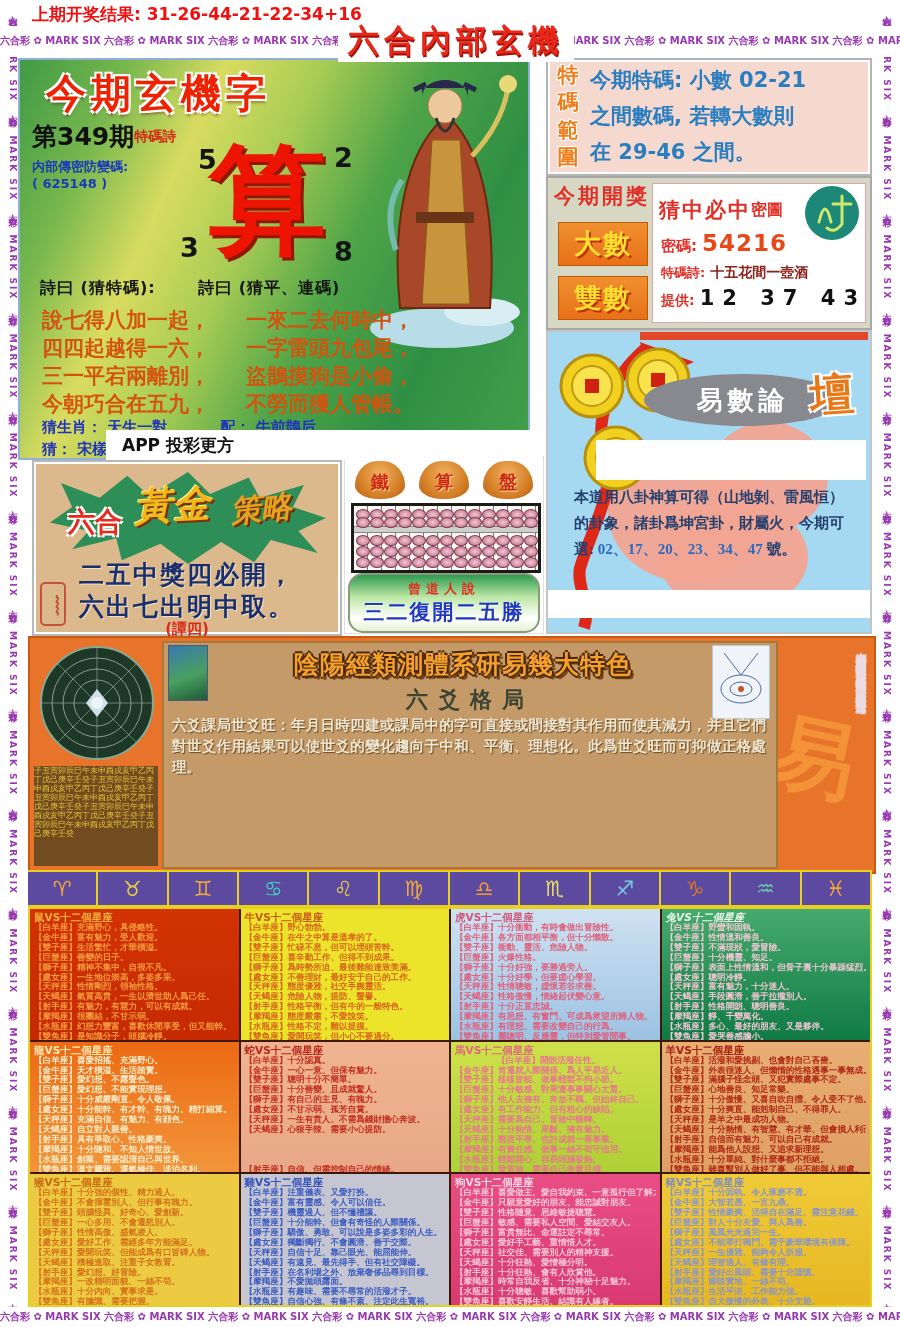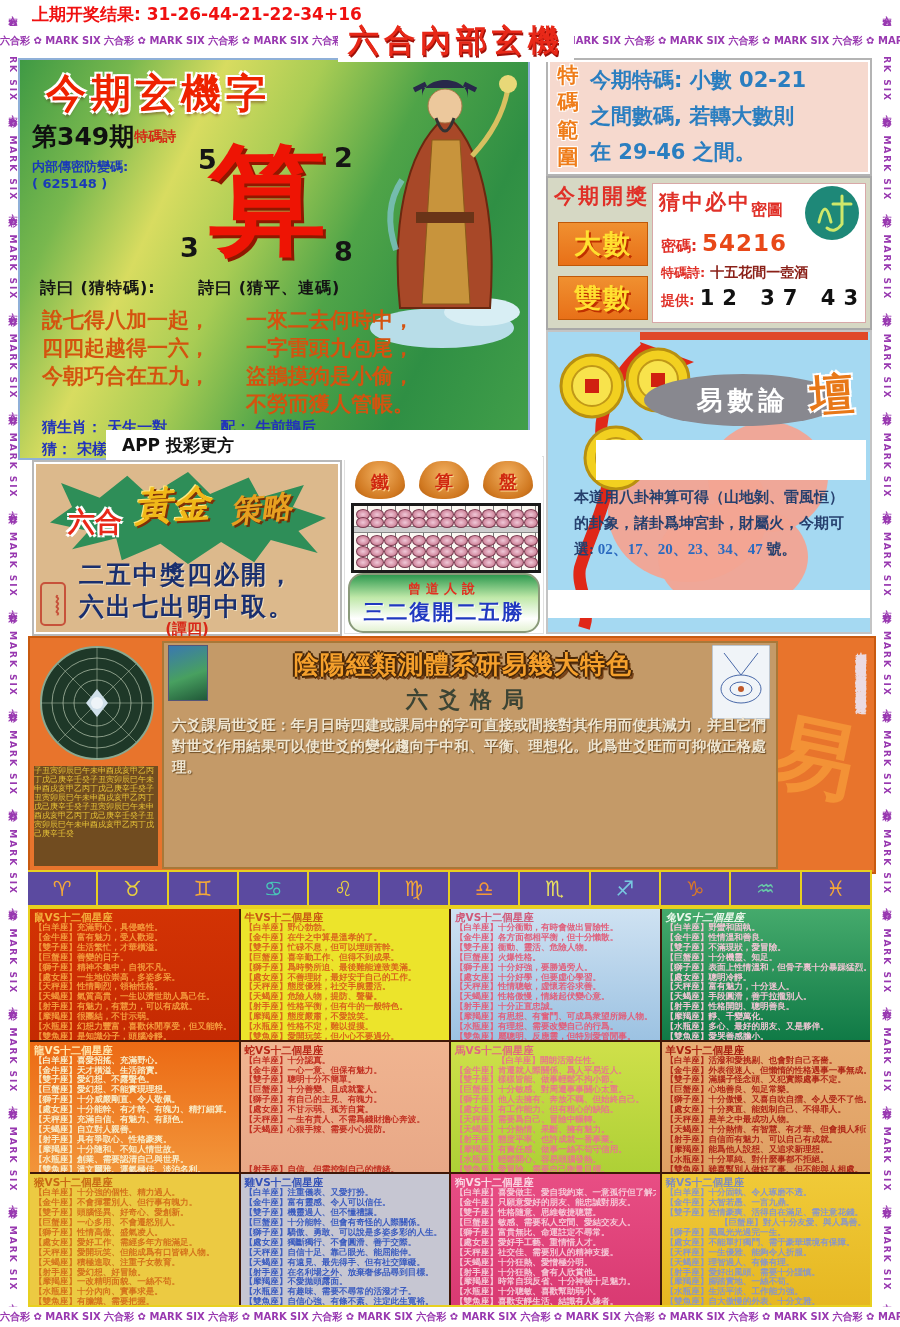--- a/index.html
+++ b/index.html
@@ -48,21 +48,21 @@
       text-shadow:-1px -1px 0 #fff,1px 1px 0 #fff,1px -1px 0 #fff,-1px 1px 0 #fff}
   .pb-text{left:42px;top:2px;width:274px;color:#2a7ec0;font-weight:900;font-size:21px;line-height:36px}
 
   
   #panelC{left:546px;top:176px;width:322px;height:150px;background:#d6d8c4;border:2px solid #a8a8a8}
   .pc-title{left:6px;top:4px;font-size:21px;color:#e03028;font-weight:900;letter-spacing:3px}
   .pc-chip{left:10px;width:88px;height:42px;background:linear-gradient(#f09030,#e87018);
            border:1px solid #c05808;color:#ffe030;font-size:27px;font-weight:900;text-align:center;
            line-height:42px;letter-spacing:2px;text-shadow:2px 2px 0 #c03000}
   .pc-box{left:104px;top:5px;width:212px;height:138px;background:#fff;border:1px solid #d8a8a8}
-  .pc-hit{left:6px;top:4px;font-size:21px;color:#e03028;font-weight:900;letter-spacing:2px}
+  .pc-hit{left:6px;top:12px;font-size:21px;color:#e03028;font-weight:900;letter-spacing:2px}
   .pc-hit2{left:98px;top:16px;font-size:16px;color:#e03028;font-weight:900}
   .pc-circle{left:152px;top:2px;width:54px;height:54px;border-radius:50%;background:#1e8878}
   .pc-row{white-space:nowrap}
   .pc-lab{color:#e03028;font-weight:900}
   
   #panelD{left:546px;top:330px;width:322px;height:300px;background:#a5d9f2;border:2px solid #c4c4c4}
   .pd-redbar{left:92px;top:0;width:228px;height:8px;background:#e04828}
   .blob{border-radius:50%;background:#f2a492;opacity:.95}
   .pd-oval{left:96px;top:42px;width:198px;height:52px;background:#88888f;border-radius:50%;
            color:#fff;font-size:26px;font-weight:900;text-align:center;line-height:52px;letter-spacing:5px}
@@ -172,20 +172,21 @@
       <path d="M40,120 Q20,150 34,190" stroke="#88c8d8" stroke-width="6" fill="none" opacity=".7"></path>
     </svg>
 
     <div class="abs pa-headings">
       <span>詩曰 (猜特碼):</span>
       <span style="margin-left:36px">詩曰 (猜平、連碼)</span>
     </div>
     <div class="abs poem-col" id="poem-left" style="left:22px">
         <div class="poem-line">說七得八加一起，</div>
         <div class="poem-line">四四起越得一六，</div>
+        <div class="poem-line">三一平宕兩離別，</div>
         <div class="poem-line">今朝巧合在五九，</div>
       </div>
     <div class="abs poem-col" id="poem-right" style="left:226px">
         <div class="poem-line">一來二去何時中，</div>
         <div class="poem-line">一字雷頭九包尾，</div>
         <div class="poem-line">盜鵲摸狗是小偷，</div>
         <div class="poem-line">不勞而獲人管帳。</div>
       </div>
 
     <div class="abs pa-guess">
@@ -578,21 +579,21 @@
         <div class="gline" style="color: rgb(246, 198, 214);">【射手座】十分狂熱、會有人欣賞他。</div>
         <div class="gline" style="color: rgb(246, 198, 214);">【摩羯座】時常自我反省、十分神秘十足魅力。</div>
         <div class="gline" style="color: rgb(246, 198, 214);">【水瓶座】十分聰敏、喜歡幫助弱小。</div>
         <div class="gline" style="color: rgb(246, 198, 214);">【雙魚座】喜歡安靜生活、結識有人緣者。</div>
       </div>
       <div class="gcell" style="background: linear-gradient(rgb(240, 202, 56), rgb(230, 183, 34));">
         <div class="ghead" style="color: rgb(126, 140, 192);">豬VS十二個星座</div>
         <div class="gline" style="color: rgb(138, 150, 200);">【白羊座】十分固執、令人琢磨不透。</div>
         <div class="gline" style="color: rgb(138, 150, 200);">【金牛座】大智若愚、一言九鼎。</div>
         <div class="gline" style="color: rgb(138, 150, 200);">【雙子座】性情豪爽、活得自在滿足、需注意花錢。</div>
-        <div class="gline" style="color: rgb(138, 150, 200); text-align: right;">【巨蟹座】對人十分友愛、與人爲善。</div>
+        <div class="gline" style="color: rgb(138, 150, 200);">【巨蟹座】對人十分友愛、與人爲善。</div>
         <div class="gline" style="color: rgb(138, 150, 200);">【獅子座】風風光光過完一生。</div>
         <div class="gline" style="color: rgb(138, 150, 200);">【處女座】不能單打獨鬥、需于豪華環境有保障。</div>
         <div class="gline" style="color: rgb(138, 150, 200);">【天秤座】一生優雅、能夠令人折服。</div>
         <div class="gline" style="color: rgb(138, 150, 200);">【天蝎座】理智過人、有條有理。</div>
         <div class="gline" style="color: rgb(138, 150, 200);">【射手座】愛好出風頭、需要十分謹慎。</div>
         <div class="gline" style="color: rgb(138, 150, 200);">【摩羯座】腳踏實地、一絲不苟。</div>
         <div class="gline" style="color: rgb(138, 150, 200);">【水瓶座】生活平淡、工作能力強。</div>
         <div class="gline" style="color: rgb(138, 150, 200);">【雙魚座】自大傲慢的外表、十分文雅。</div>
       </div>
     </div>

